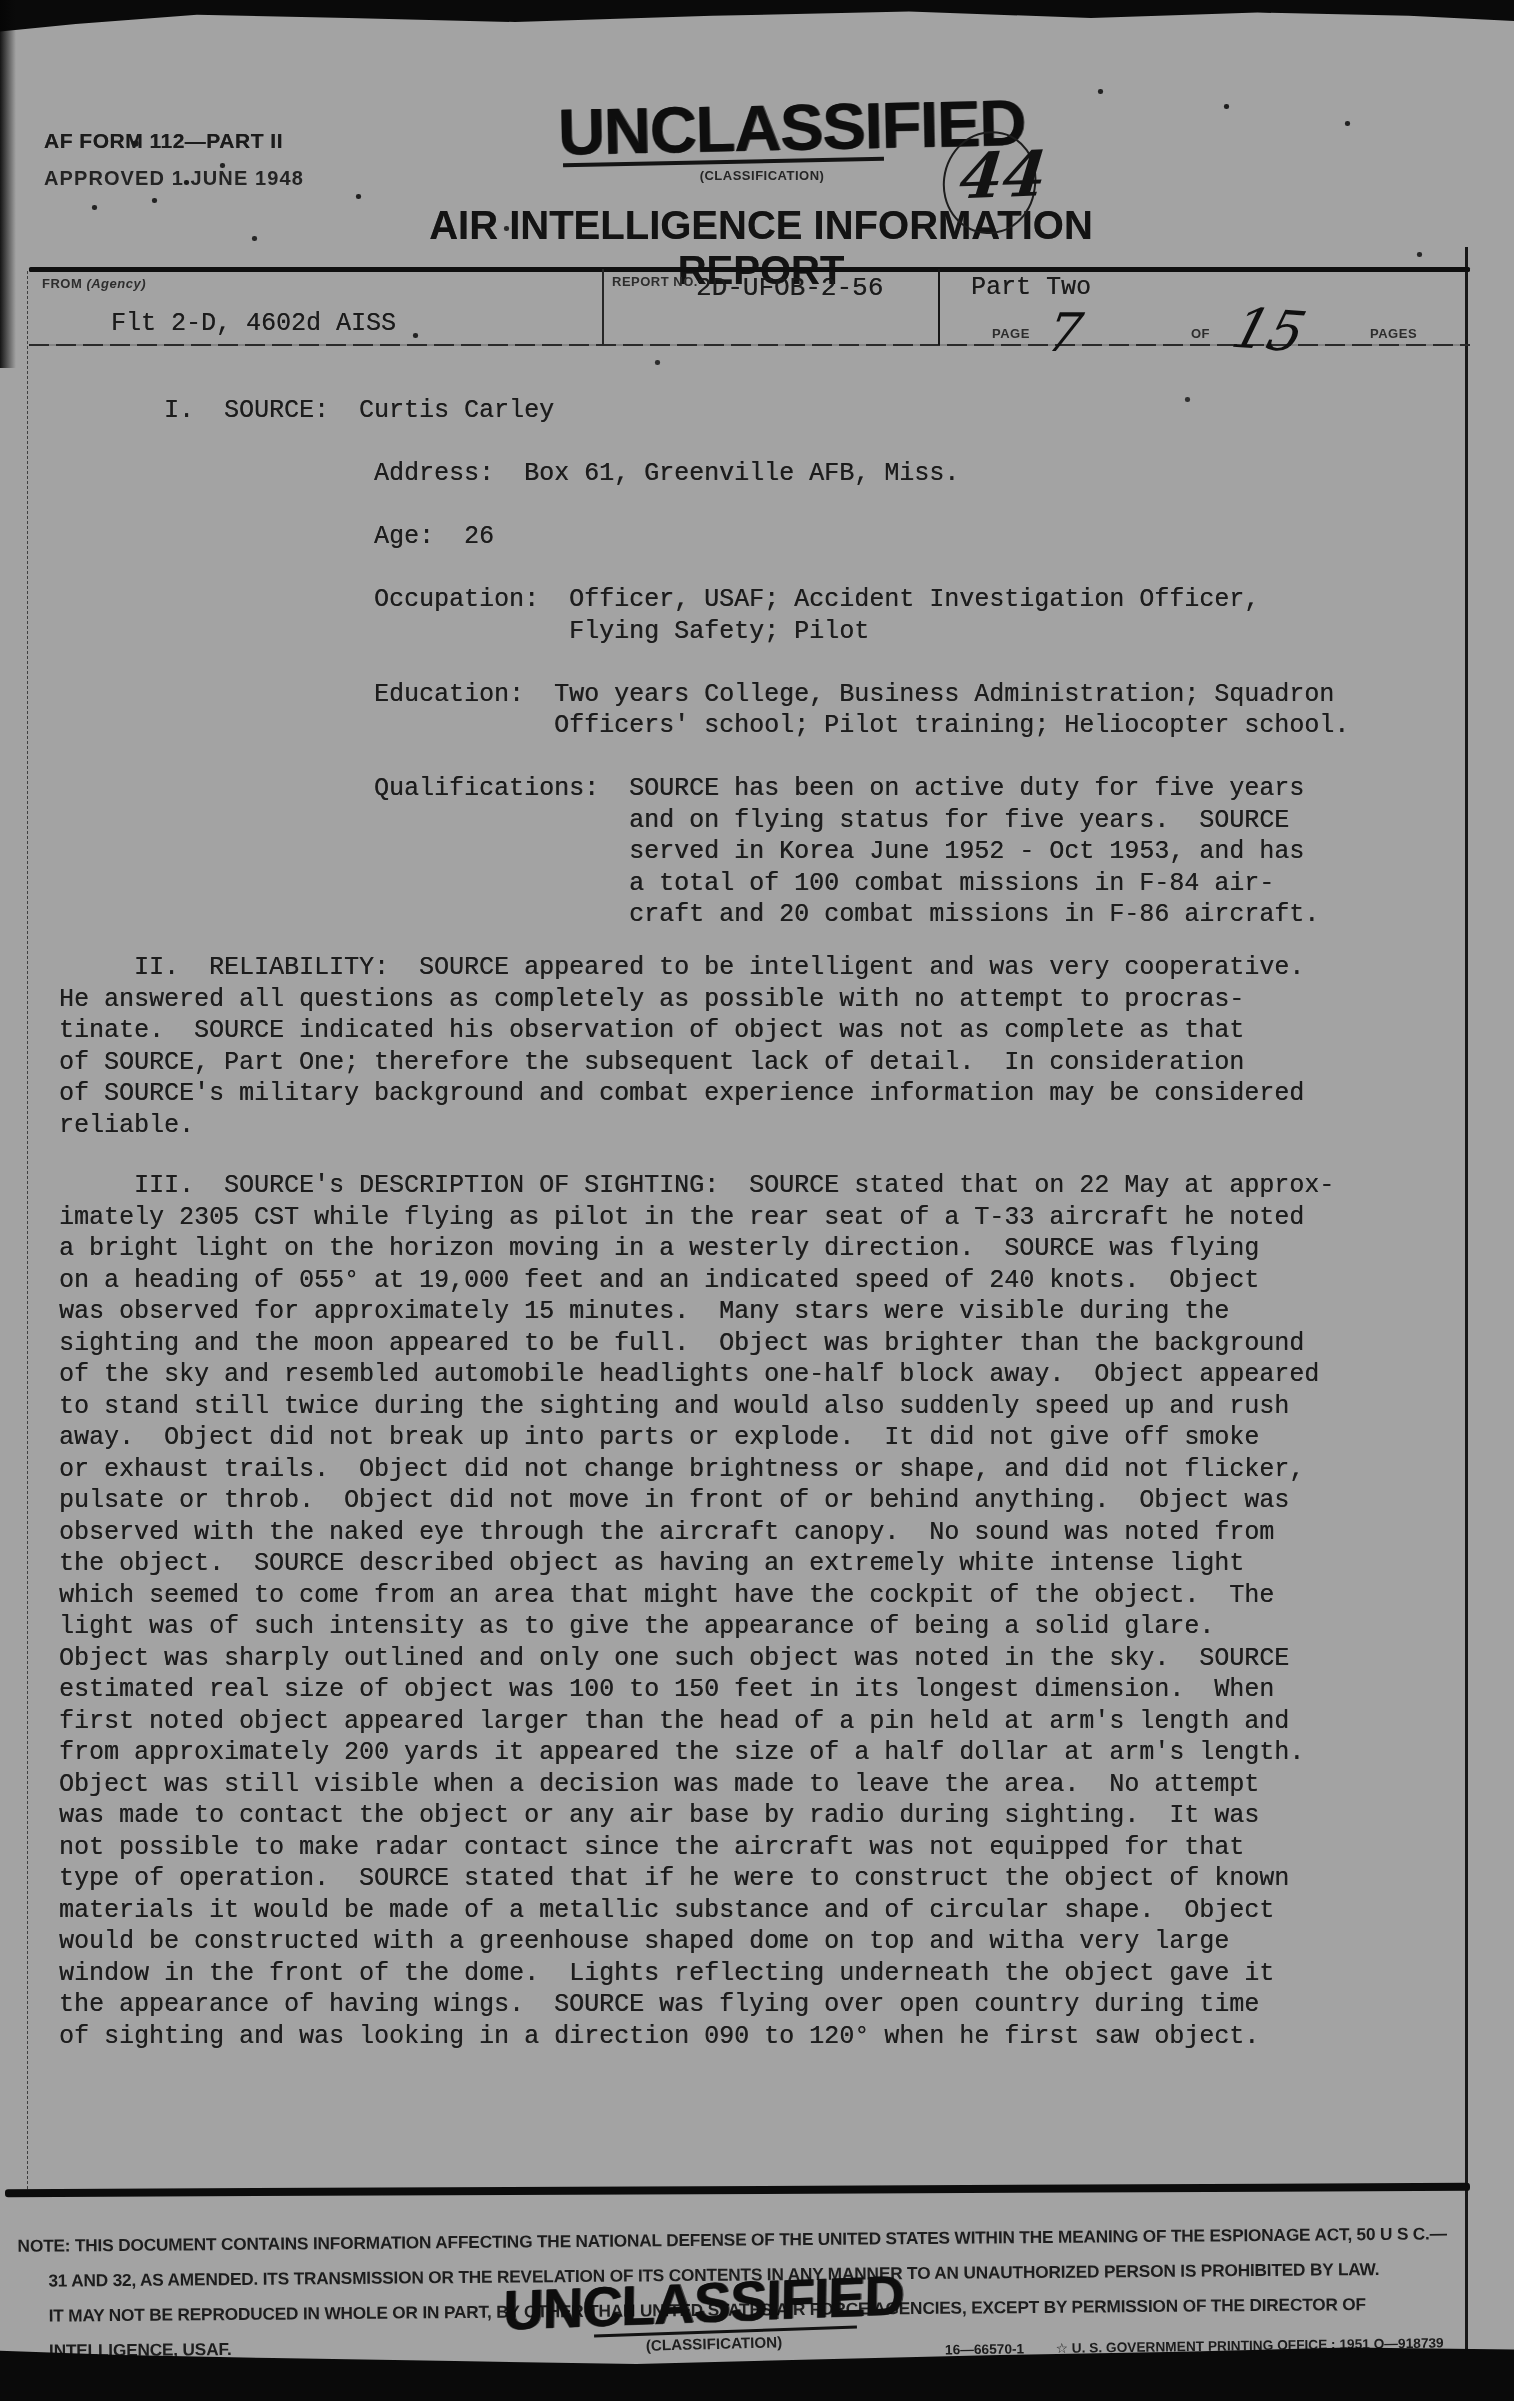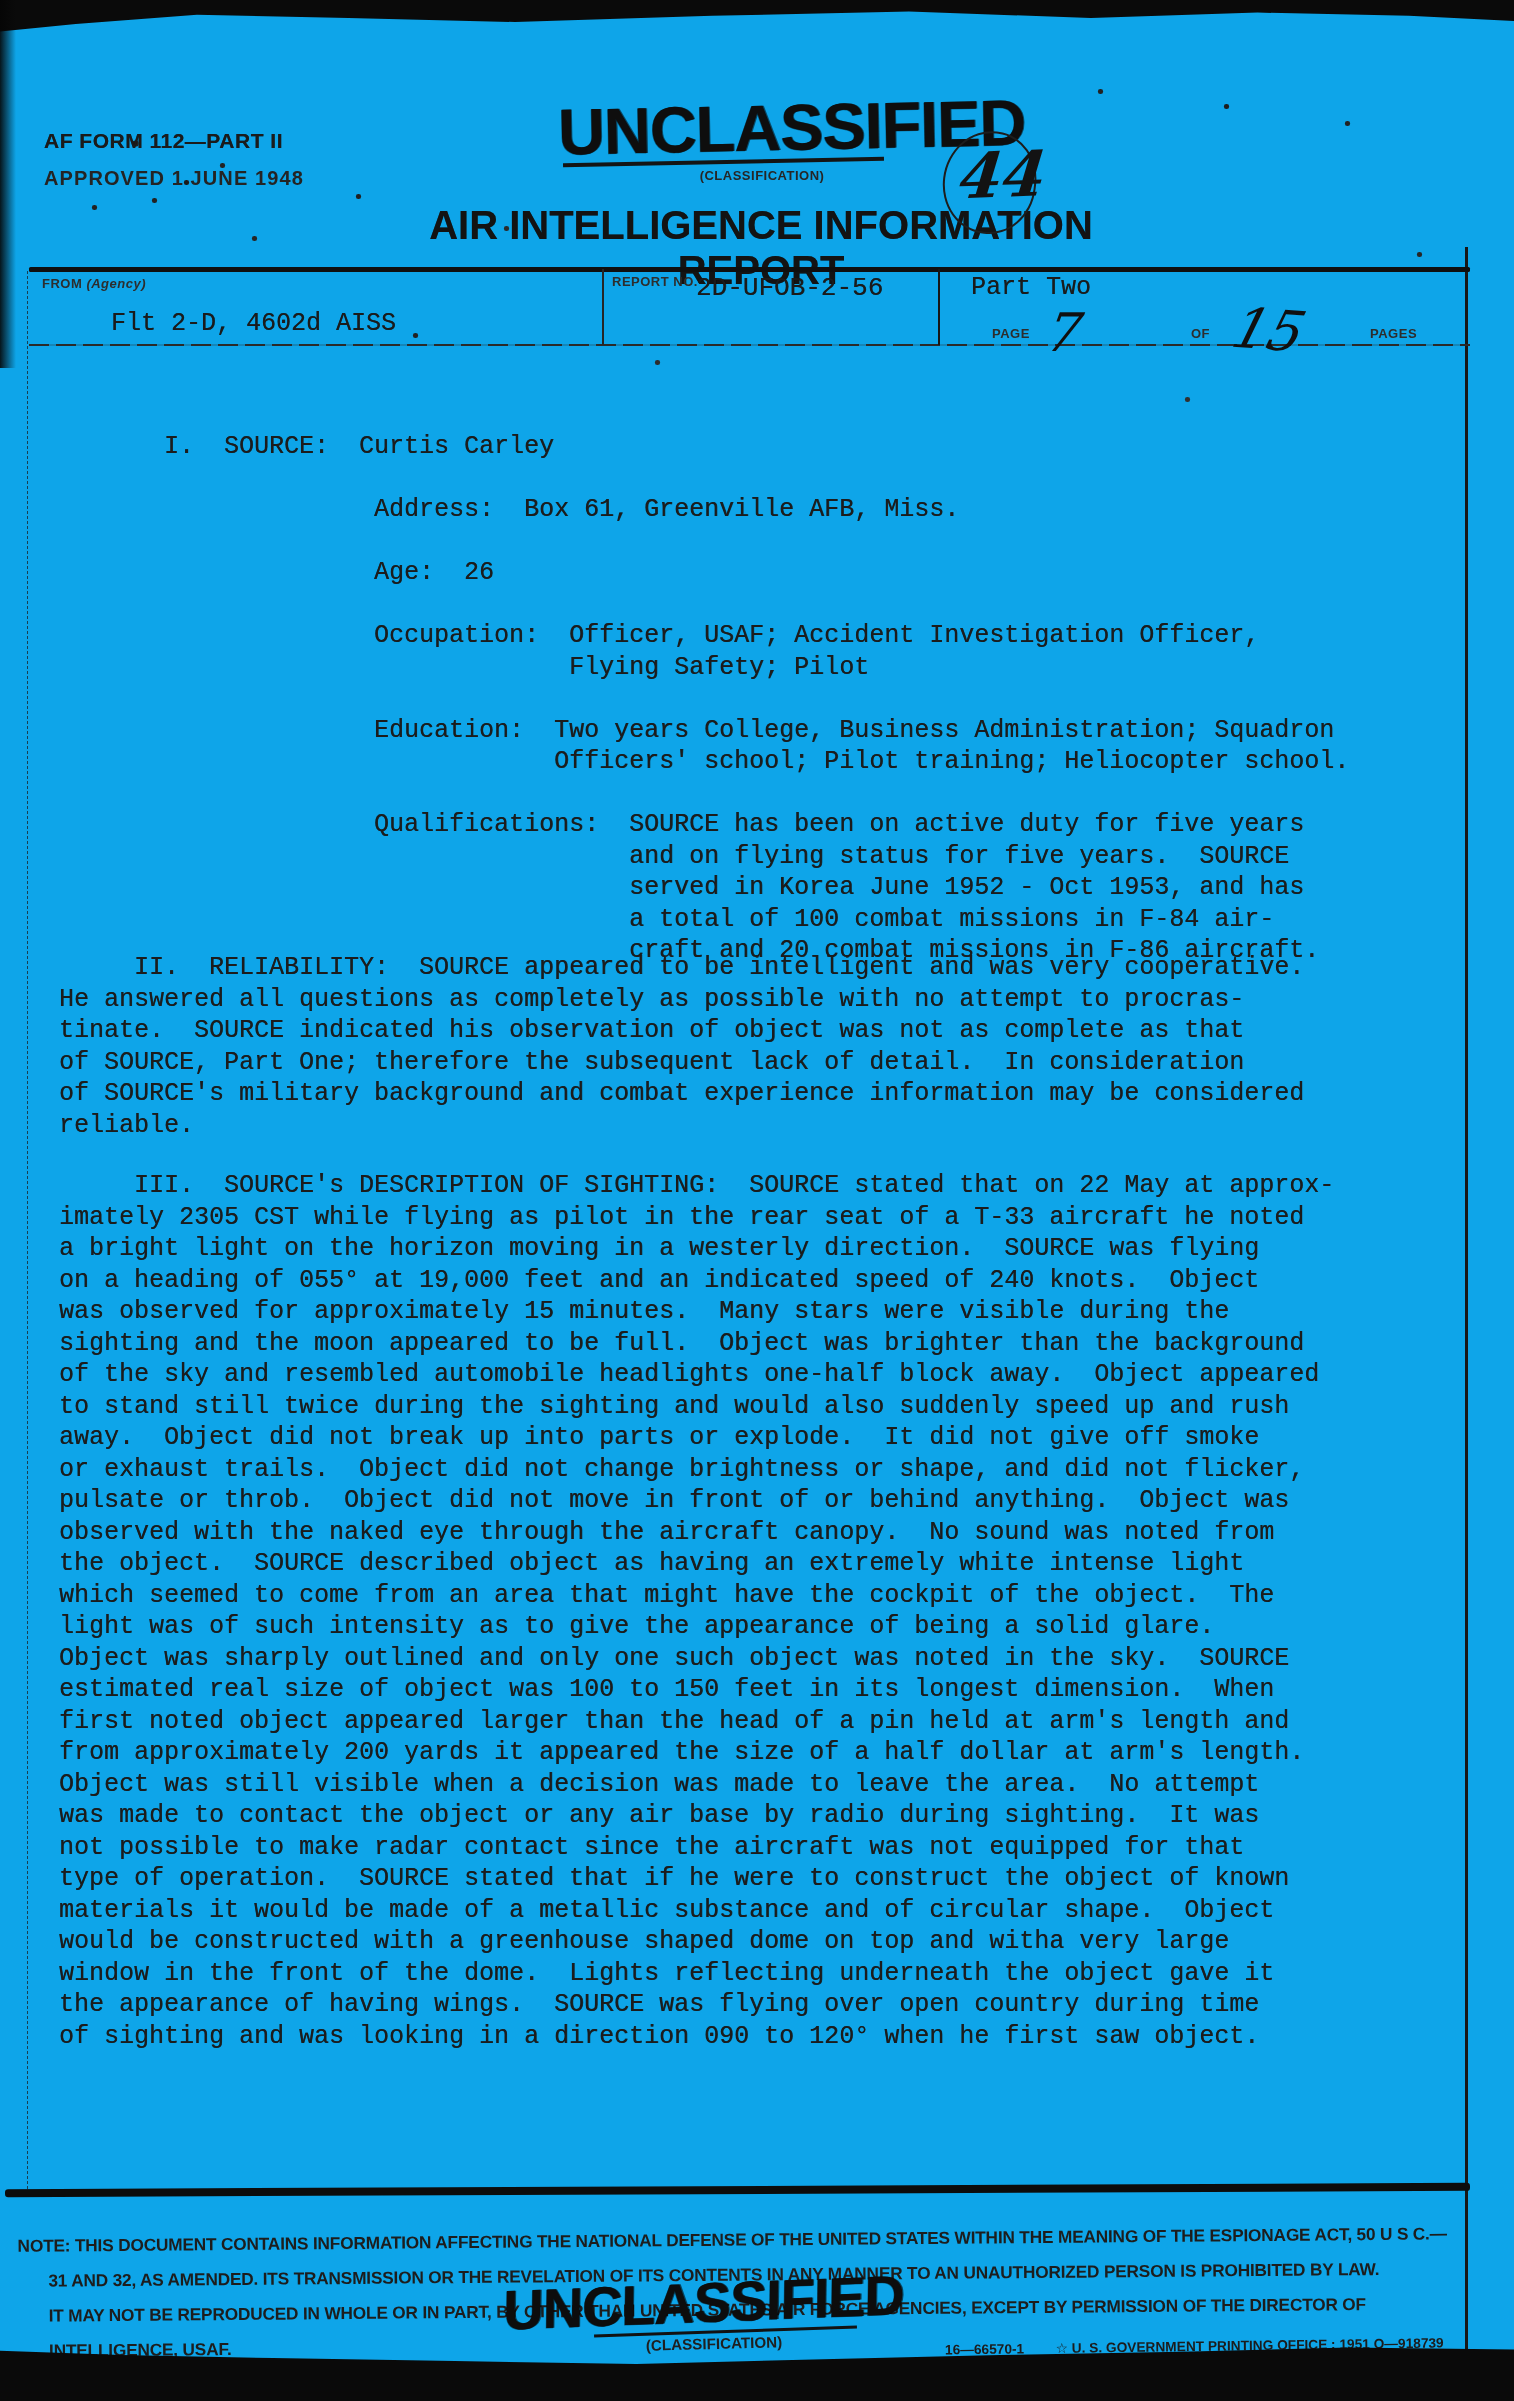--- a/index.html
+++ b/index.html
@@ -1,20 +1,20 @@
 <!DOCTYPE html>
 <html style="font-size:8.4px"><head>
 <meta charset="utf-8">
 <style>
   html, body { margin:0; padding:0; background:#6b6b68; }
   * { box-sizing: border-box; }
   .page {
     position: relative;
     width: 1515px; height: 2401px;
-    background: #0ea5e9;
+    background: #a3a3a3;
     overflow: hidden;
     font-family: "Liberation Sans", sans-serif;
     color: #161616;
   }
   
   .scan-top {
     position:absolute; left:0; top:0; width:100%; height:37px; background:#0a0a0a;
     clip-path: polygon(0% 0px,100% 0px,100% 21px,93% 15.8px,83% 12.6px,72% 18px,60% 11.6px,47% 15.8px,34% 22px,23% 18px,13% 14.7px,5% 24px,0% 31.5px);
   }
   .scan-bottom {
@@ -57,21 +57,21 @@
   .lbl .it { font-style:italic; font-weight:bold; }
   .mono { font-family:"Liberation Mono", "DejaVu Sans Mono", monospace; color:#1b1b1b; text-shadow:0.3px 0.3px 0.4px rgba(10,10,10,0.65); }
   .from-value { position:absolute; left:111px; top:309px; font-size:25px; }
   .report-value { position:absolute; left:696px; top:273px; font-size:26px; }
   .part-value { position:absolute; left:971px; top:273px; font-size:25px; }
   .hand { font-family:"DejaVu Serif", serif; font-style:italic; color:#101010; }
   .page-number { position:absolute; left:1048px; top:302px; font-size:53px; transform:skewX(-10deg); }
   .total-pages { position:absolute; left:1234px; top:298px; font-size:55px; transform:skewX(-12deg) rotate(4deg); }
   
   .typed-block { position:absolute; left:59px; width:1345px; }
-  .s1 { top:395px;margin-top:36px; } .s2 { top:952px; } .s3 { top:1170px; }
+  .s1 { top:395px; } .s2 { top:952px; } .s3 { top:1170px; }
   .tl { white-space:pre; min-height:31.5px; line-height:31.5px; font-size:25px;
         font-family:"Liberation Mono", "DejaVu Sans Mono", monospace; color:#1c1c1c;
         text-shadow:0.3px 0.3px 0.5px rgba(15,15,15,0.7); }
   
   .foot-rule { position:absolute; left:5.3px; top:2186px; width:1465px; height:7.9px; background:#0c0c0c; border-radius:3.2px; transform:rotate(-0.25deg); }
   .note-block { position:absolute; left:18px; top:2223px; width:1345px; transform:rotate(-0.5deg); }
   .note-line { font-size:17.3px; font-weight:bold; letter-spacing:-0.2px; line-height:35px; color:#1d1d1d; white-space:nowrap; }
   .note-indent { padding-left:30.5px; }
   .stamp-bottom { position:absolute; left:488px; top:2270px; width:431px; text-align:center;
     font-size:56px; font-weight:bold; letter-spacing:-1.1px; color:#0d0d0d; transform:rotate(-2.2deg) skewX(-3deg);

